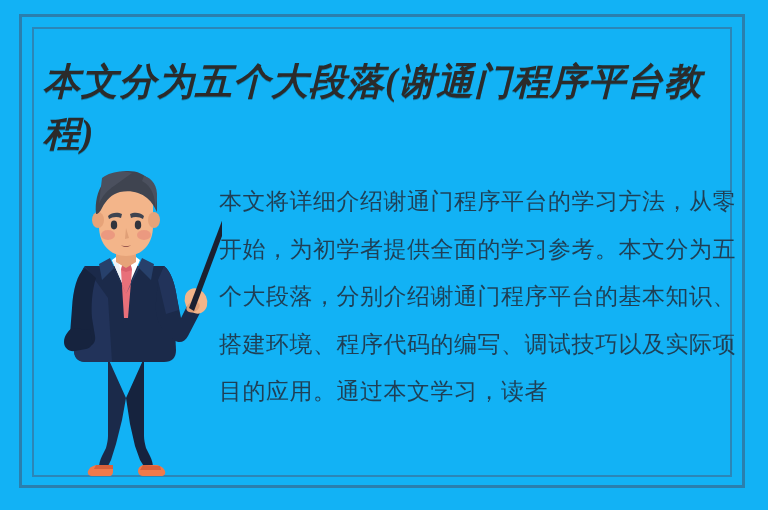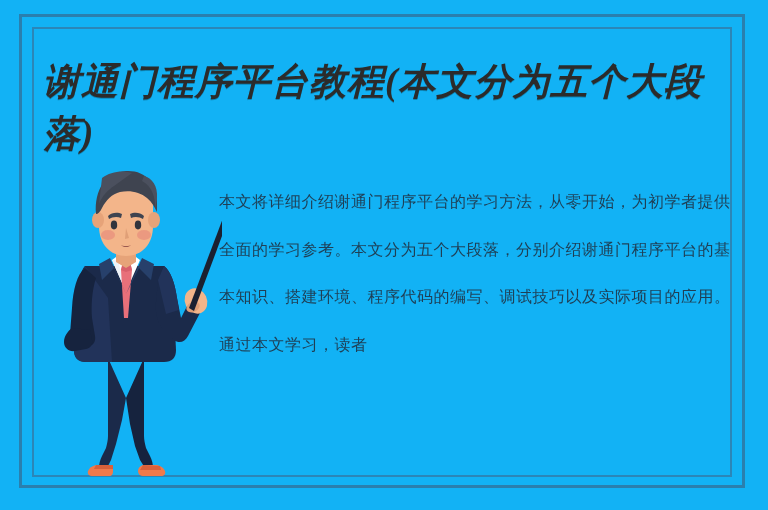--- a/index.html
+++ b/index.html
@@ -57,21 +57,21 @@
   }
   
   .body-block {
     position: absolute;
     left: 219px;
     top: 178px;
     width: 525px;
   }
   .body-text {
     font-family: "Liberation Serif", "DejaVu Serif", serif;
-    font-size: 16px;
+    font-size: 23px;
     line-height: 47.5px;
     color: #1f3f55;
     letter-spacing: 0.5px;
     word-break: break-all;
     text-align: left;
   }
   
   .illustration {
     position: absolute;
     left: 52px;
@@ -87,21 +87,21 @@
 </style>
 </head>
 <body>
 
 <div id="canvas">
 
   <div class="frame-outer"></div>
   <div class="frame-inner"></div>
 
   <div class="title-block">
-    <div class="title-text">谢通门程序平台教程(本文分为五个大段落)</div>
+    <div class="title-text">本文分为五个大段落(谢通门程序平台教程)</div>
   </div>
 
   <div class="illustration">
     <svg viewBox="0 0 170 325" xmlns="http://www.w3.org/2000/svg">
 
       <path d="M56 190 L56 268 C56 272 55 276 54 280 L50 288 C48 292 47 296 47 300 L50 300 L55 300 L59 292 L64 276 L70 252 L74 230 Z" fill="#1b2a4a"></path>
       <path d="M74 230 L78 256 L83 278 L88 292 L93 300 L99 300 L101 300 C101 296 100 292 98 288 L94 280 C93 276 92 272 92 268 L92 190 Z" fill="#16233e"></path>
 
       <path d="M44 297 C40 298 37 300 36 303 C35 306 37 308 41 308 L57 308 C60 308 61 306 61 303 L61 297 Z" fill="#f07a4b"></path>
       <path d="M44 297 L61 297 L61 301 L42 301 Z" fill="#d8603a"></path>

